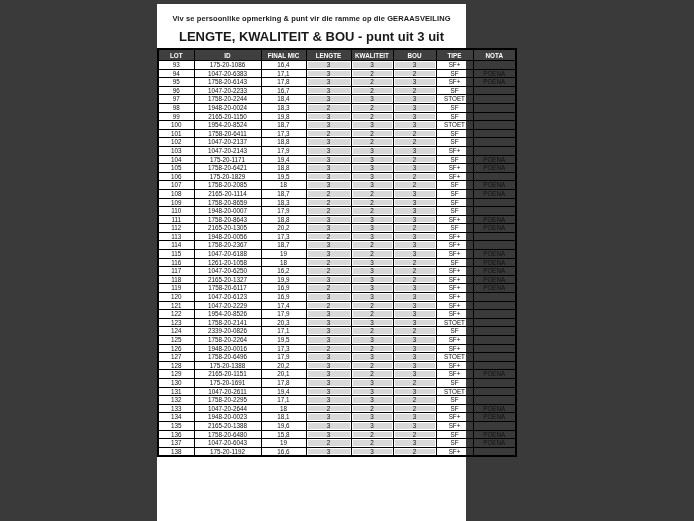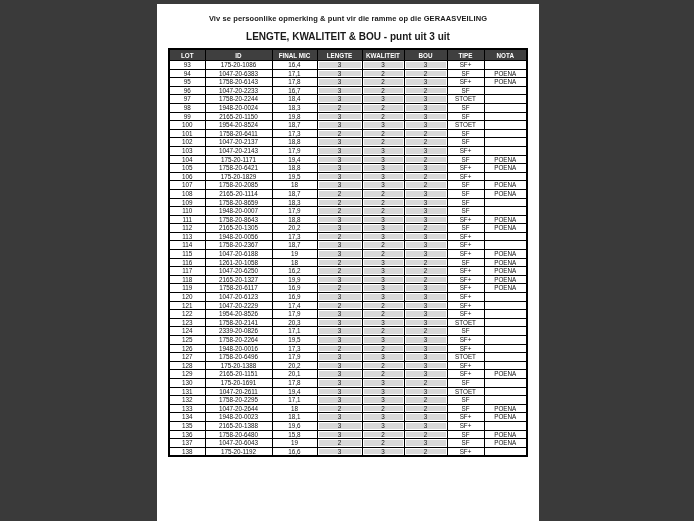--- a/index.html
+++ b/index.html
@@ -6,37 +6,37 @@
   .stage{
     position:relative;
     width:694px;height:521px;
     background:#3a3a3a;
     overflow:hidden;
     font-family:"Liberation Sans","DejaVu Sans",sans-serif;
   }
   .page{
     position:absolute;
     left:157px;top:4px;
-    width:382px;height:517px;
+    width:309px;height:517px;
     background:#ffffff;
   }
   .title{
     margin:10px 6px 0 6px;
     text-align:center;
     font-weight:bold;
     font-size:7.5px;
     line-height:9px;
     color:#1a1a1a;
     letter-spacing:0.1px;
   }
   .subtitle{
     margin:9px 6px 0 6px;
     text-align:center;
     font-weight:bold;
-    font-size:10px;
+    font-size:13px;
     line-height:9px;
     color:#1a1a1a;
   }
   table.ram-table{
     border-collapse:collapse;
     table-layout:fixed;
     width:358px;
     margin:7px auto 0 auto;
     border:2px solid #000;
   }

